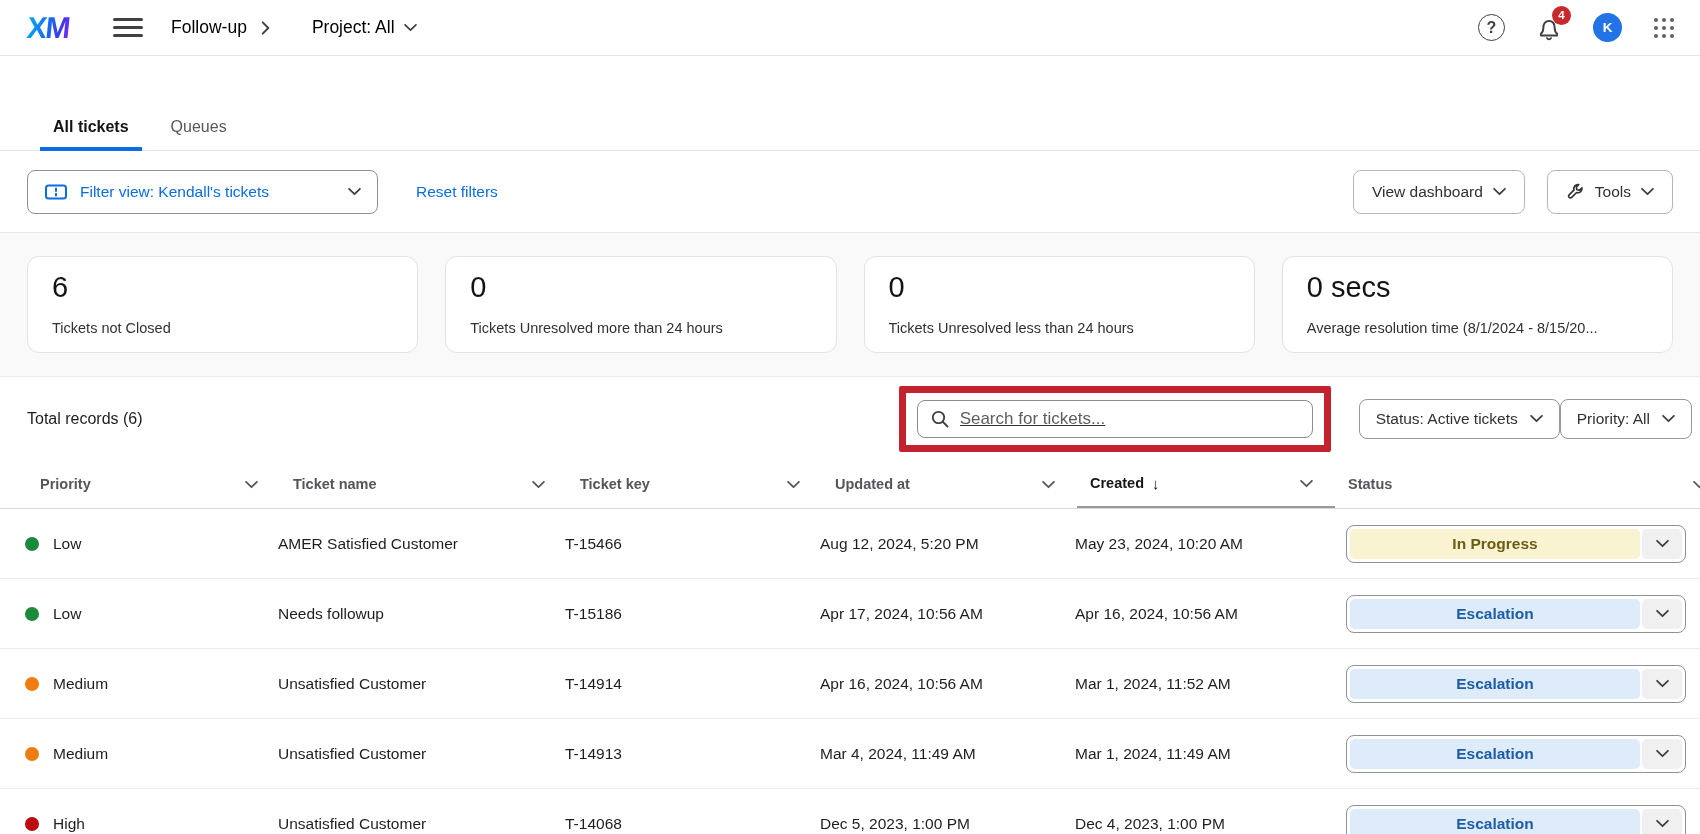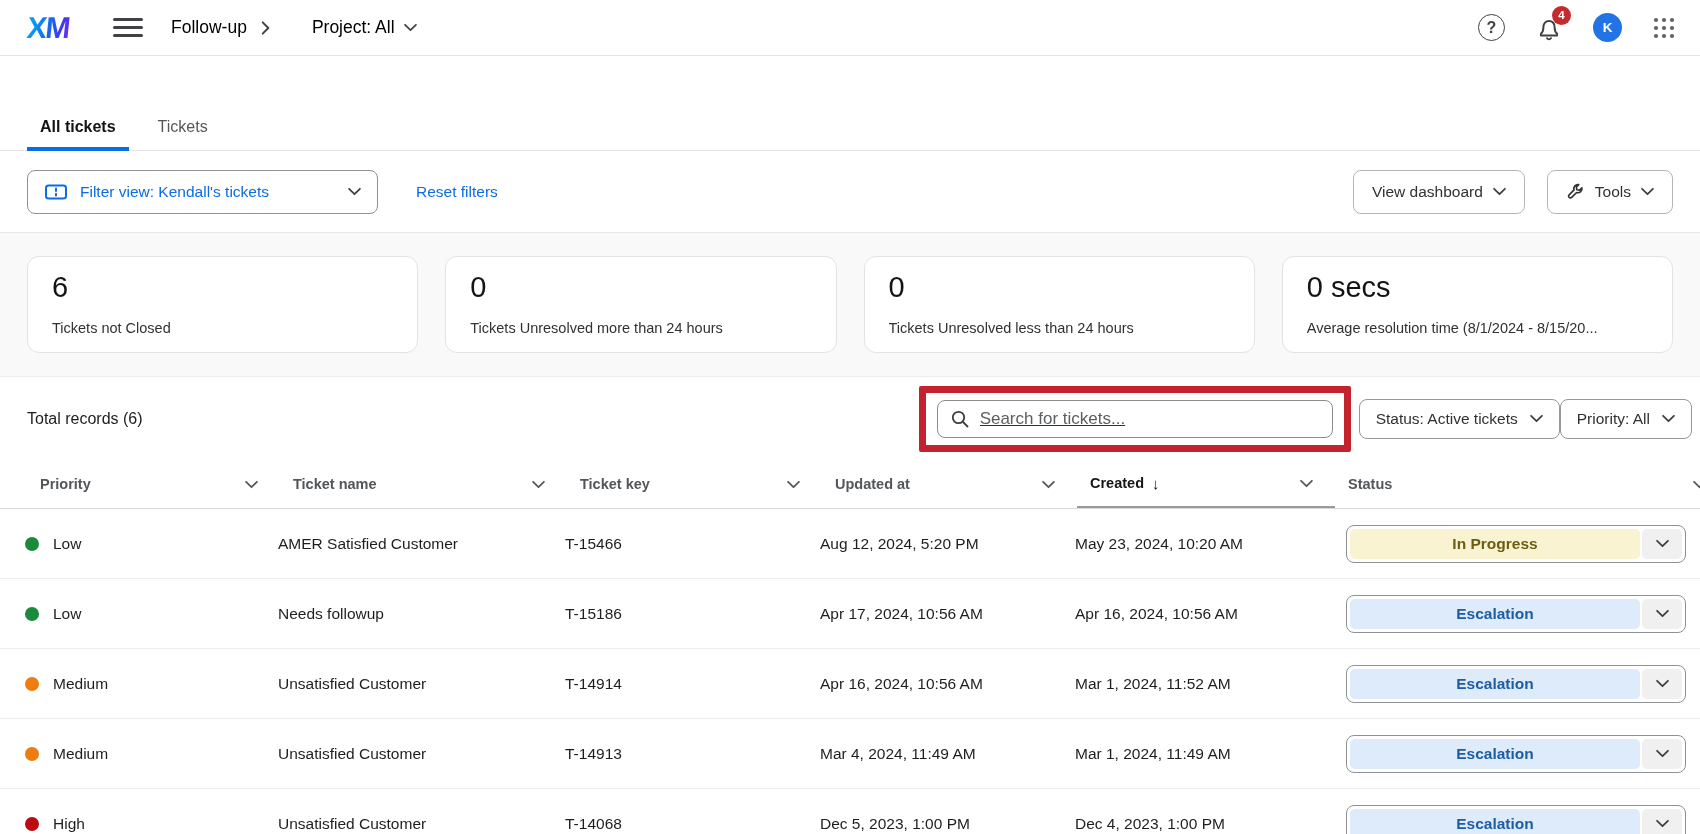--- a/index.html
+++ b/index.html
@@ -22,21 +22,21 @@
   .help-circle { width:27px; height:27px; border:1.8px solid #3f4144; border-radius:50%;
     display:flex; align-items:center; justify-content:center; font-size:16px; font-weight:700; color:#3f4144; }
   .bell-wrap { position:relative; }
   .badge { position:absolute; top:-7px; right:-8px; min-width:19px; height:19px; background:#c62a2a;
     border-radius:50%; color:#fff; font-size:11.5px; font-weight:700; display:flex;
     align-items:center; justify-content:center; }
   .avatar { width:29px; height:29px; border-radius:50%; background:#2273e6; color:#fff;
     font-size:13.5px; font-weight:700; display:flex; align-items:center; justify-content:center; }
 
   
-  .tabs-section { height:95px; display:flex; align-items:flex-end; padding-left:27px;
+  .tabs-section { height:95px; display:flex; align-items:flex-end; padding-left:40px;
     border-bottom:1px solid #e4e4e4; }
   .tab { padding:0 13px 14px; font-size:16px; position:relative; cursor:pointer; }
   .tab.active { font-weight:700; color:#131415; }
   .tab.inactive { color:#55585b; margin-left:16px; }
   .tab.active::after { content:""; position:absolute; left:0; right:0; bottom:-1px; height:4px;
     background:#0b6ce4; }
 
   
   .filter-row { height:82px; display:flex; align-items:center; padding:0 27px;
     border-bottom:1px solid #e7e7e7; }
@@ -60,21 +60,21 @@
   .records-row { height:83px; display:flex; align-items:center; padding:0 8px 0 27px; }
   .total { font-size:16px; color:#1a1c1e; }
   .search-annotation { margin-left:auto; border:7px solid #c2232e; padding:7px 11px; border-radius:2px; }
   .search-box { width:396px; height:38px; border:1px solid #8a8d90; border-radius:8px;
     display:flex; align-items:center; padding:0 12px; gap:10px; background:#fff; }
   .search-box input { border:none; outline:none; flex:1; font-size:17px; color:#2f3133;
     font-family:"Liberation Sans", sans-serif; background:transparent;text-decoration:underline; }
   .search-box input::placeholder { color:#5b5e61; opacity:1; }
   .pill-btn { height:40px; border:1px solid #95989b; border-radius:8px; background:#fff;
     display:flex; align-items:center; gap:12px; padding:0 16px; font-size:15.5px; color:#2f3133; cursor:pointer; }
-  .records-row .pill-btn.status { margin-left:8px;text-align:right; }
+  .records-row .pill-btn.status { margin-left:28px;text-align:right; }
   .records-row .pill-btn.priority { }
 
   
   .thead { height:49px; display:flex; align-items:stretch; padding-left:27px;
     border-bottom:1px solid #d9d9d9; position:relative; font-size:14.5px; color:#53565a; font-weight:700; }
   .th { display:flex; align-items:center; justify-content:space-between; padding:0 22px 0 13px; }
   .th .hl { font-weight:700; }
   .th.sorted { color:#131415; border-bottom:2px solid #97999c; }
   .th.sorted .hl { font-weight:700; color:#131415; }
   .sort-arrow { font-weight:700; margin-left:8px; margin-right:auto; font-size:15px; }
@@ -144,21 +144,21 @@
         <circle cx="20" cy="12" r="2.1"></circle>
       <circle cx="4" cy="20" r="2.1"></circle>
         <circle cx="12" cy="20" r="2.1"></circle>
         <circle cx="20" cy="20" r="2.1"></circle>
     </svg>
   </div>
 </div>
 
 <div class="tabs-section">
   <span class="tab active">All tickets</span>
-  <span class="tab inactive">Tickets</span>
+  <span class="tab inactive">Queues</span>
 </div>
 
 <div class="filter-row">
   <div class="filter-view">
     <svg class="icon" width="24" height="20" viewBox="0 0 24 20" fill="none" stroke="#0b6ce4" stroke-width="2">
       <rect x="2" y="3.5" width="20" height="13" rx="2.5"></rect>
       <line x1="12" y1="6.5" x2="12" y2="13.5" stroke-dasharray="2.4 2.8" stroke-linecap="round"></line>
     </svg>
     <span class="label">Filter view: Kendall's tickets</span>
     <svg class="icon" width="13" height="9" viewBox="0 0 12 8">

